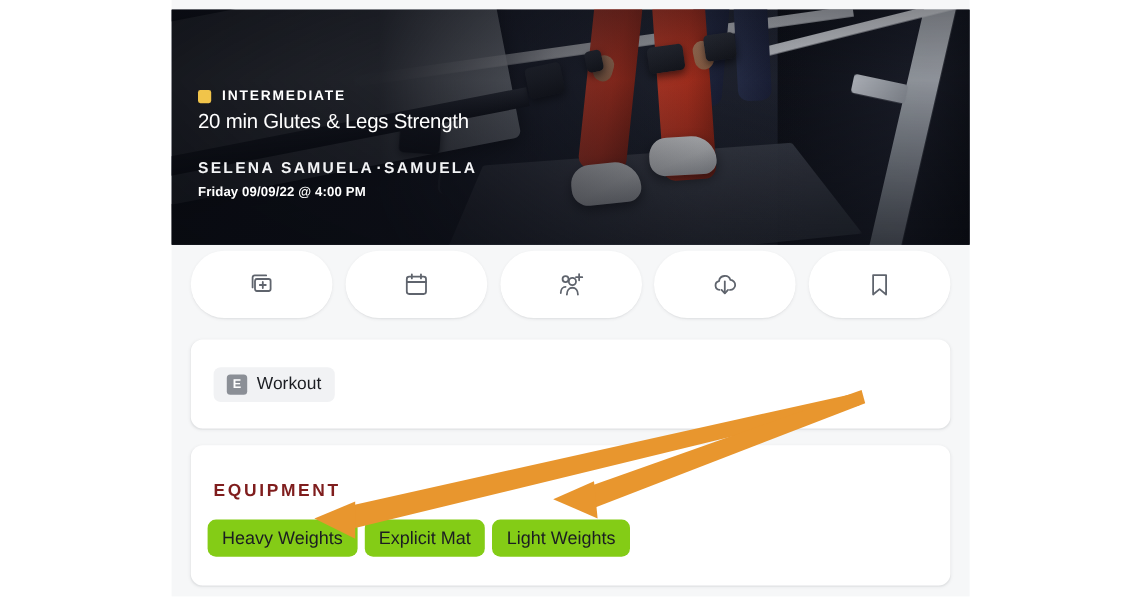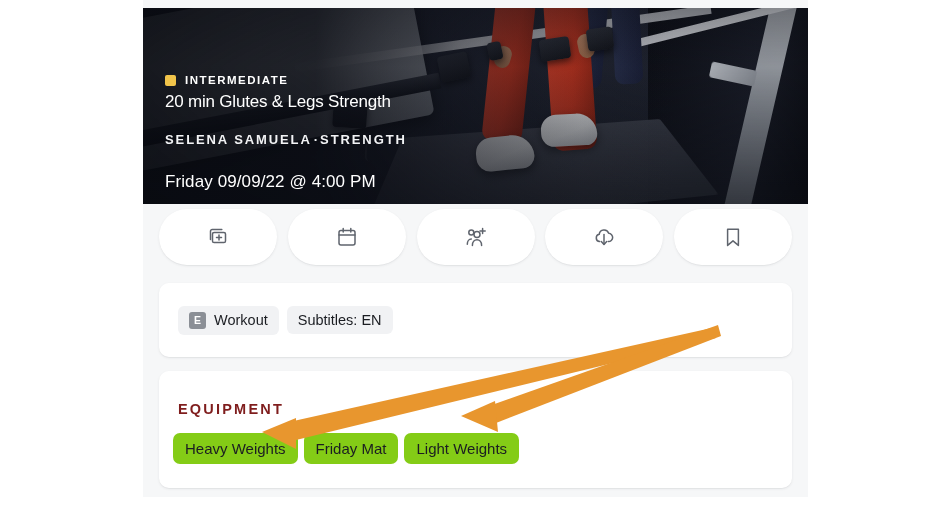--- a/index.html
+++ b/index.html
@@ -178,24 +178,24 @@
   .hero-sub {
     position: absolute; left: 0; top: 124px;
     color: #f2f3f5;
     font-size: 13px;
     font-weight: bold;
     letter-spacing: 1.9px;
     white-space: nowrap;
   }
   .hero-sub .dot { letter-spacing: 0; padding: 0 2px; }
   .hero-date {
-    position: absolute; left: 0; top: 164px;
+    position: absolute; left: 0; top: 146px;
     color: #ffffff;
-    font-size: 17px;
-    font-weight: normal;
+    font-size: 11px;
+    font-weight: bold;
     letter-spacing: 0.1px;
     white-space: nowrap;
   }
 
   
   .actions {
     position: absolute;
     left: 159px;
     top: 209px;
     width: 633px;
@@ -330,21 +330,21 @@
     </div>
     <div class="hero-scrim"></div>
 
     <div class="hero-text">
       <div class="level-row">
         <span class="level-square"></span>
         <span class="level-label">INTERMEDIATE</span>
       </div>
       <div class="hero-title">20 min Glutes &amp; Legs Strength</div>
       <div class="hero-sub">
-        <span>SELENA SAMUELA</span><span class="dot">·</span><span>STRENGTH</span>
+        <span>SELENA SAMUELA</span><span class="dot">·</span><span>SAMUELA</span>
       </div>
       <div class="hero-date">Friday 09/09/22 @ 4:00 PM</div>
     </div>
   </div>
 
   <div class="actions">
 
     <button class="action-btn">
       <span>
         <svg width="24" height="24" viewBox="0 0 24 24" fill="none" stroke="#5f646d" stroke-width="1.5" stroke-linecap="round" stroke-linejoin="round">
@@ -396,31 +396,28 @@
     </button>
 
   </div>
 
   <div class="meta-card">
     <div class="meta-row">
       <div class="meta-chip">
         <span class="e-badge">E</span>
         <span>Workout</span>
       </div>
-      <div class="meta-chip">
-        <span>Subtitles: EN</span>
-      </div>
     </div>
   </div>
 
   <div class="equip-card">
     <div class="equip-title">EQUIPMENT</div>
     <div class="equip-chips">
       <div class="equip-chip">Heavy Weights</div>
-      <div class="equip-chip">Friday Mat</div>
+      <div class="equip-chip">Explicit Mat</div>
       <div class="equip-chip">Light Weights</div>
     </div>
   </div>
 
   <svg class="annotations" width="950" height="509" viewBox="0 0 950 509">
     <g>
       <path d="M716 327 L289 422 L296 440 L716 338 Z" fill="#e8962e"></path>
       <path d="M296 418 L262 432 L296 449 Z" fill="#e8962e"></path>
     </g>
     <g>

